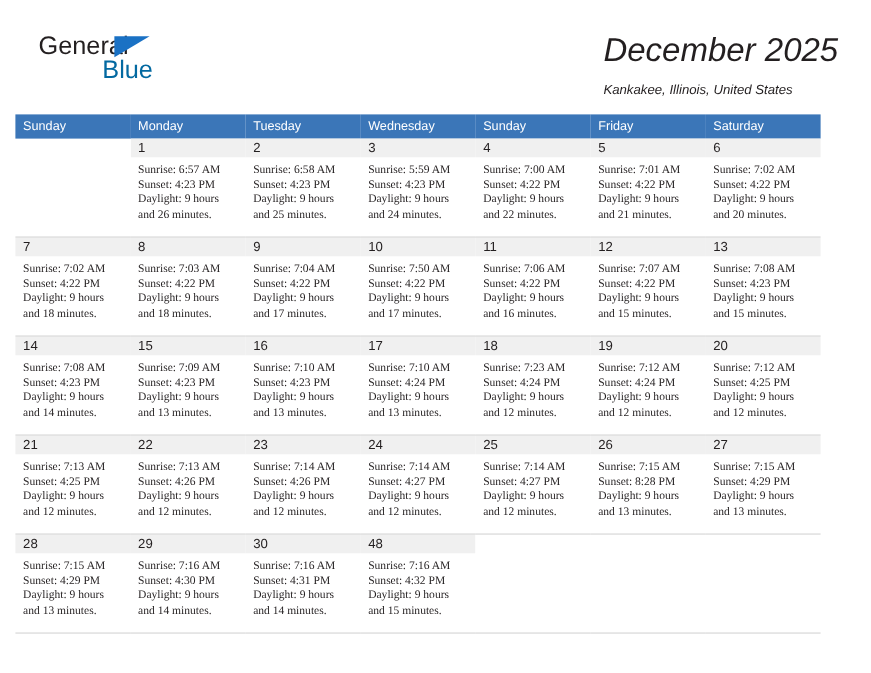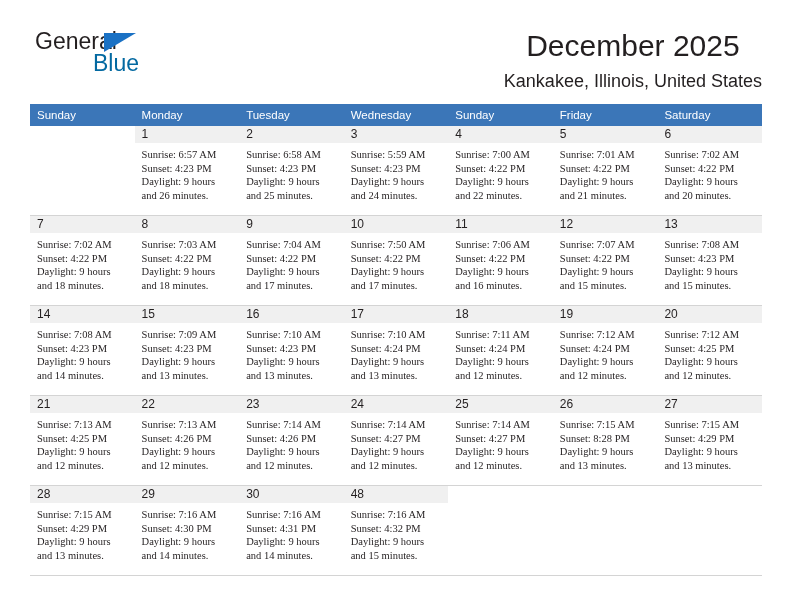--- a/index.html
+++ b/index.html
@@ -61,42 +61,43 @@
     top: 22px;
     font-size: 23px;
     color: #0369a1;
     line-height: 26px;
     font-family: "Liberation Sans", sans-serif;
   }
   .title-block {
     position: absolute;
     right: 0;
     top: 0;
-    text-align: center;
+    text-align: left;
+    font-style: italic;
   }
   .cal-title {
     font-size: 30px;
     color: #231f20;
     line-height: 36px;
     white-space: nowrap;
     font-family: "Liberation Sans", sans-serif;
   }
   .cal-subtitle {
     margin-top: 9px;
-    font-size: 18px;
+    font-size: 12px;
     color: #231f20;
     line-height: 17px;
     white-space: nowrap;
     font-family: "Liberation Sans", sans-serif;
   }
 
   
   .calendar {
     position: absolute;
-    left: 30px;
+    left: 14px;
     top: 104px;
     width: 732px;
     border-collapse: collapse;
     table-layout: fixed;
   }
   .calendar th {
     background: #3b76b8;
     color: #ffffff;
     font-size: 11.5px;
     font-weight: normal;
@@ -336,21 +337,21 @@
             <div class="cell-body">
               <div>Sunrise: 7:10 AM</div>
               <div>Sunset: 4:24 PM</div>
               <div>Daylight: 9 hours</div>
               <div>and 13 minutes.</div>
             </div>
           </td>
           <td>
             <span class="daynum">18</span>
             <div class="cell-body">
-              <div>Sunrise: 7:11 AM</div>
+              <div>Sunrise: 7:23 AM</div>
               <div>Sunset: 4:24 PM</div>
               <div>Daylight: 9 hours</div>
               <div>and 12 minutes.</div>
             </div>
           </td>
           <td>
             <span class="daynum">19</span>
             <div class="cell-body">
               <div>Sunrise: 7:12 AM</div>
               <div>Sunset: 4:24 PM</div>

